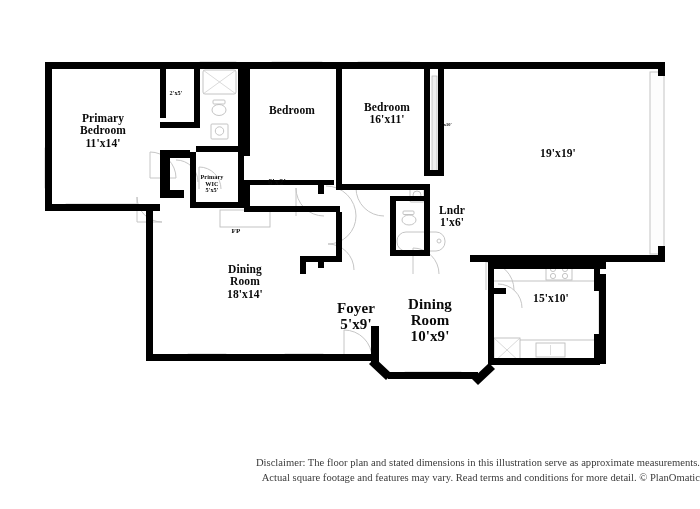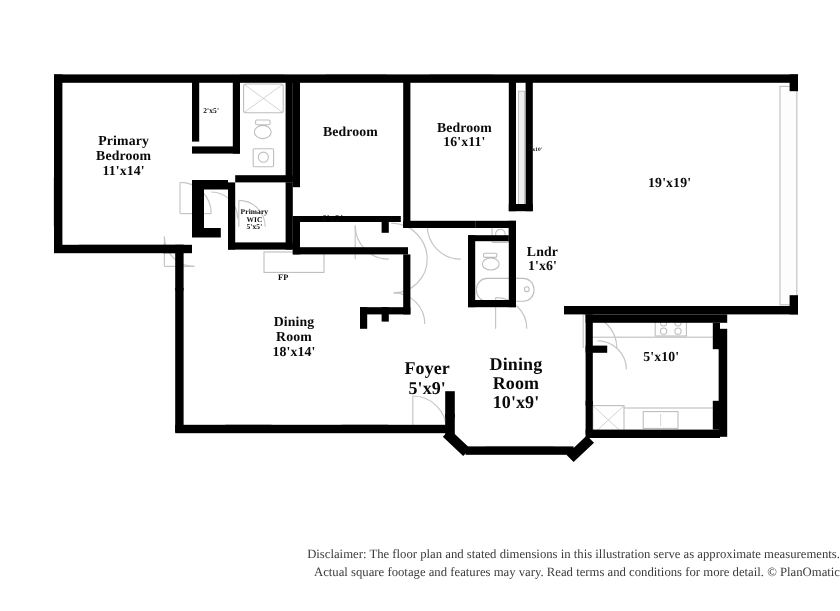--- a/index.html
+++ b/index.html
@@ -271,21 +271,21 @@
     <span class="dm">5'x9'</span>
   </div>
 
   <div class="rlabel sz-md" style="left:383px;top:296px;width:94px;">
     <span class="nm">Dining</span>
     <span class="nm">Room</span>
     <span class="dm">10'x9'</span>
   </div>
 
   <div class="rlabel sz-lg" style="left:491px;top:292px;width:120px;">
-    <span class="dm">5'x10'</span>
+    <span class="dm">15'x10'</span>
   </div>
 
   <div class="rlabel sz-lg" style="left:412px;top:204px;width:80px;">
     <span class="nm">Lndr</span>
     <span class="dm">1'x6'</span>
   </div>
 
   <div class="rlabel sz-xs" style="left:182px;top:174px;width:60px;">
     <span class="nm">Primary</span>
     <span class="nm">WIC</span>

